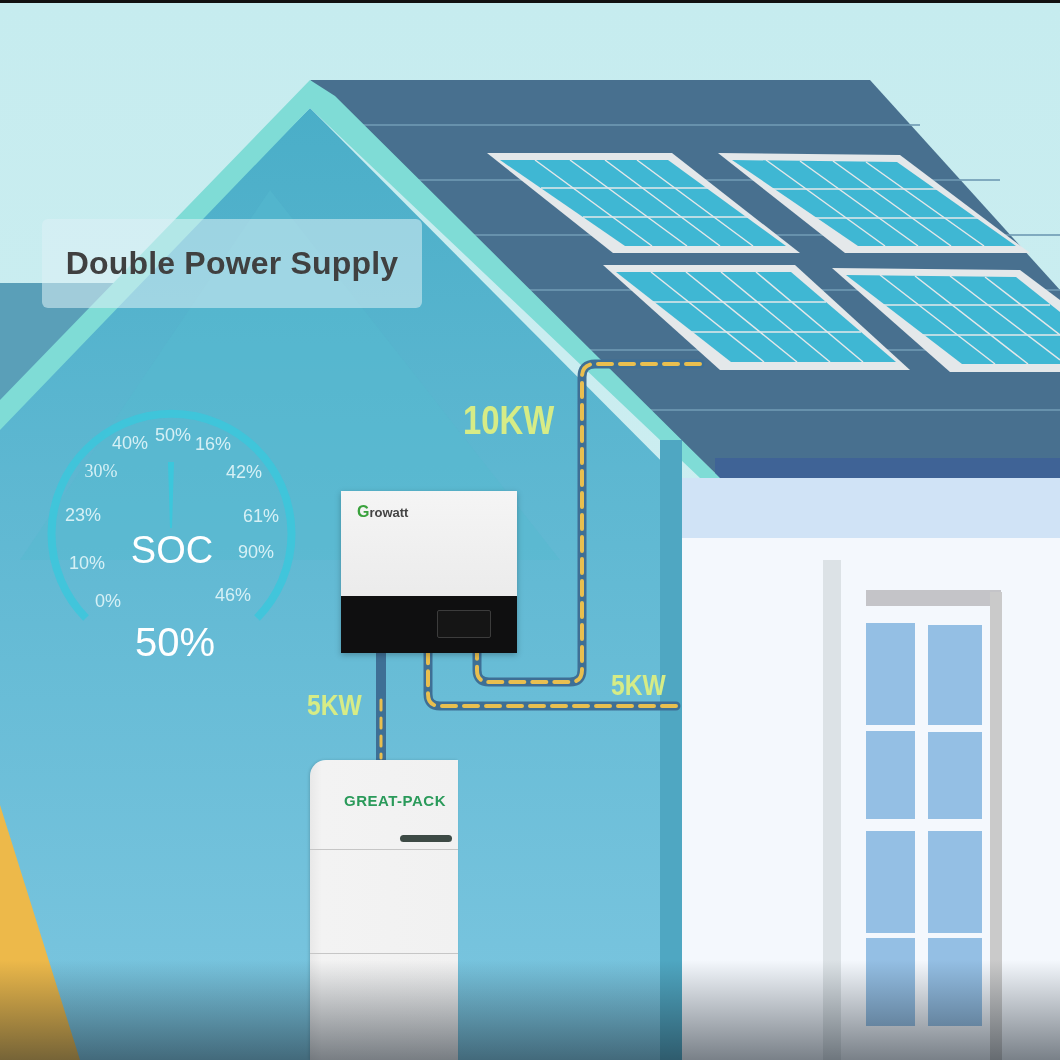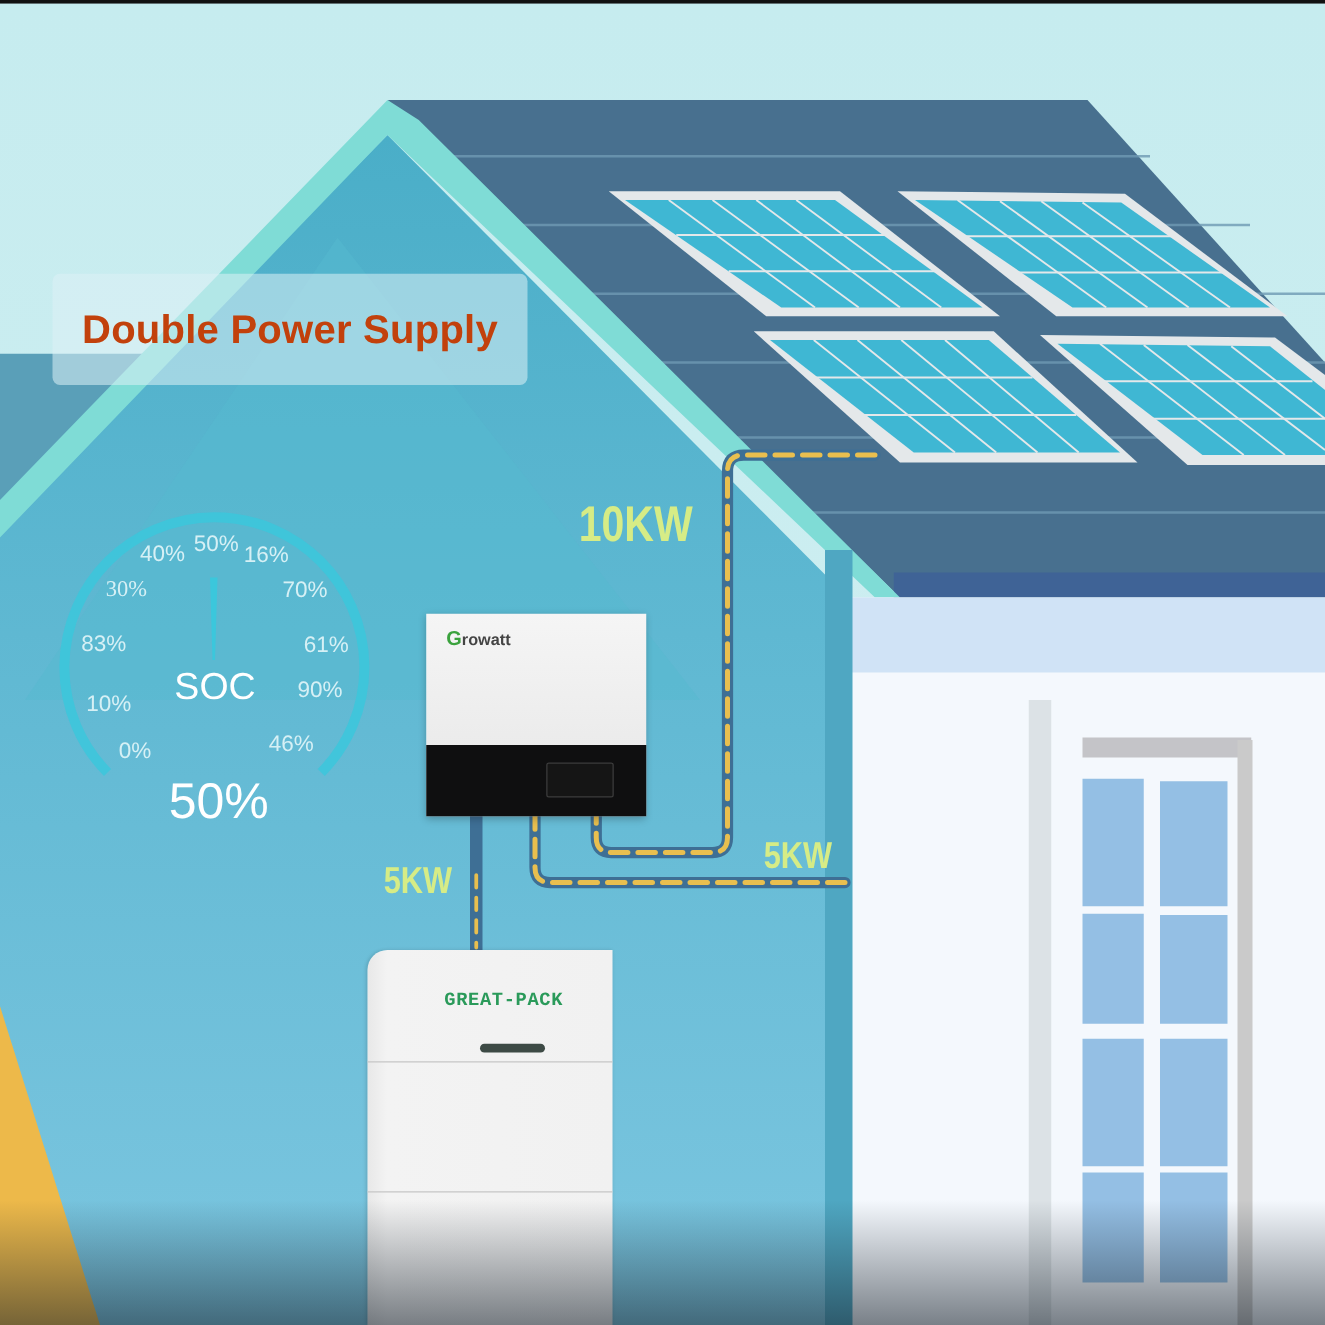--- a/index.html
+++ b/index.html
@@ -1,29 +1,29 @@
 <!DOCTYPE html>
 <html><head>
   <meta charset="utf-8">
   <style>
     html, body { margin: 0; padding: 0; }
     body { width: 1060px; height: 1060px; overflow: hidden; position: relative; background: #cdeef0; font-family: "Liberation Sans", sans-serif; }
     .scene { position: absolute; left: 0; top: 0; width: 1060px; height: 1060px; }
     .title-box { position: absolute; left: 42px; top: 219px; width: 380px; height: 89px; background: rgba(220,240,246,0.55); border-radius: 6px; display: flex; align-items: center; justify-content: center; }
-    .title-text { font-size: 32px; font-weight: bold; color: #c2410c; letter-spacing: 0.2px; text-align: center; }
+    .title-text { font-size: 32px; font-weight: bold; color: #404040; letter-spacing: 0.2px; text-align: center; }
     .gauge-label { position: absolute; color: #d6f0f5; font-size: 18px; transform: translate(-50%, -50%); white-space: nowrap; }
-    .soc-label { position: absolute; left: 172px; top: 550px; transform: translate(-50%, -50%); color: #ffffff; font-size: 30px; }
+    .soc-label { position: absolute; left: 172px; top: 550px; transform: translate(-50%, -50%); color: #ffffff; font-size: 38px; }
     .soc-value { position: absolute; left: 175px; top: 642px; transform: translate(-50%, -50%); color: #ffffff; font-size: 40px; }
     .kw { position: absolute; color: #d6ec86; font-weight: bold; transform: scaleX(0.82); transform-origin: left center; }
     .inverter { position: absolute; left: 341px; top: 480px; width: 176px; height: 162px; background: linear-gradient(180deg,#f5f5f5,#e6e6e6); box-shadow: 0 2px 6px rgba(0,0,0,0.25); margin-top: 11px; }
     .inverter-bottom { position: absolute; left: 0; right: 0; bottom: 0; height: 57px; background: #0f0f10; }
     .inverter-brand { position: absolute; left: 16px; top: 12px; font-size: 13px; font-weight: bold; color: #444; }
     .inverter-brand .g { color: #3aa23d; font-size: 16px; }
     .inverter-screen { position: absolute; left: 96px; top: 14px; width: 52px; height: 26px; border: 1px solid #3c3c3c; border-radius: 2px; background: #151515; }
-    .battery { position: absolute; left: 294px; top: 760px; width: 196px; height: 300px; background: linear-gradient(90deg,#e8e8e8 0,#f3f3f3 8%,#f1f1f1 100%); border-top-left-radius: 16px; box-shadow: -1px 0 3px rgba(0,0,0,0.15); font-family: Liberation Mono, monospace; }
+    .battery { position: absolute; left: 310px; top: 760px; width: 148px; height: 300px; background: linear-gradient(90deg,#e8e8e8 0,#f3f3f3 8%,#f1f1f1 100%); border-top-left-radius: 16px; box-shadow: -1px 0 3px rgba(0,0,0,0.15); }
     .battery-brand { position: absolute; left: 0; right: 0; top: 32px; text-align: center; padding-left: 22px; font-size: 15px; font-weight: bold; color: #2a9a5a; letter-spacing: 0.5px; }
     .battery-led { position: absolute; left: 90px; top: 75px; width: 52px; height: 7px; border-radius: 4px; background: #3d4a45; }
     .battery-seam { position: absolute; left: 0; right: 0; height: 1px; background: #c6c6c6; }
     .bottom-fade { position: absolute; left: 0; top: 960px; width: 1060px; height: 100px; background: linear-gradient(180deg, rgba(20,30,40,0) 0%, rgba(20,30,40,0.55) 100%); pointer-events: none; }
   </style>
 </head>
 <body>
 
 <svg class="scene" viewBox="0 0 1060 1060" width="1060" height="1060" xmlns="http://www.w3.org/2000/svg">
   <defs>
@@ -149,26 +149,26 @@
     <path d="M 381 700 L 381 758" stroke="#e9bf4f" stroke-width="3" stroke-dasharray="10 8"></path>
   </g>
 </svg>
 
 <div class="title-box">
   <span class="title-text">Double Power Supply</span>
 </div>
 
 <span class="gauge-label" style="left:108px; top:601px;">0%</span>
 <span class="gauge-label" style="left:87px; top:563px;">10%</span>
-<span class="gauge-label" style="left:83px; top:515px;">83%</span>
+<span class="gauge-label" style="left:83px; top:515px;">23%</span>
 <span class="gauge-label" style="left:101px; top:471px;font-family:Liberation Serif, serif;">30%</span>
 <span class="gauge-label" style="left:130px; top:443px;">40%</span>
 <span class="gauge-label" style="left:173px; top:435px;">50%</span>
 <span class="gauge-label" style="left:213px; top:444px;">16%</span>
-<span class="gauge-label" style="left:244px; top:472px;">70%</span>
+<span class="gauge-label" style="left:244px; top:472px;">42%</span>
 <span class="gauge-label" style="left:261px; top:516px;">61%</span>
 <span class="gauge-label" style="left:256px; top:552px;">90%</span>
 <span class="gauge-label" style="left:233px; top:595px;">46%</span>
 <span class="soc-label">SOC</span>
 <span class="soc-value">50%</span>
 
 <span class="kw" style="left:463px; top:398px; font-size:40px;">10KW</span>
 <span class="kw" style="left:307px; top:688px; font-size:30px;">5KW</span>
 <span class="kw" style="left:611px; top:668px; font-size:30px;">5KW</span>
 

